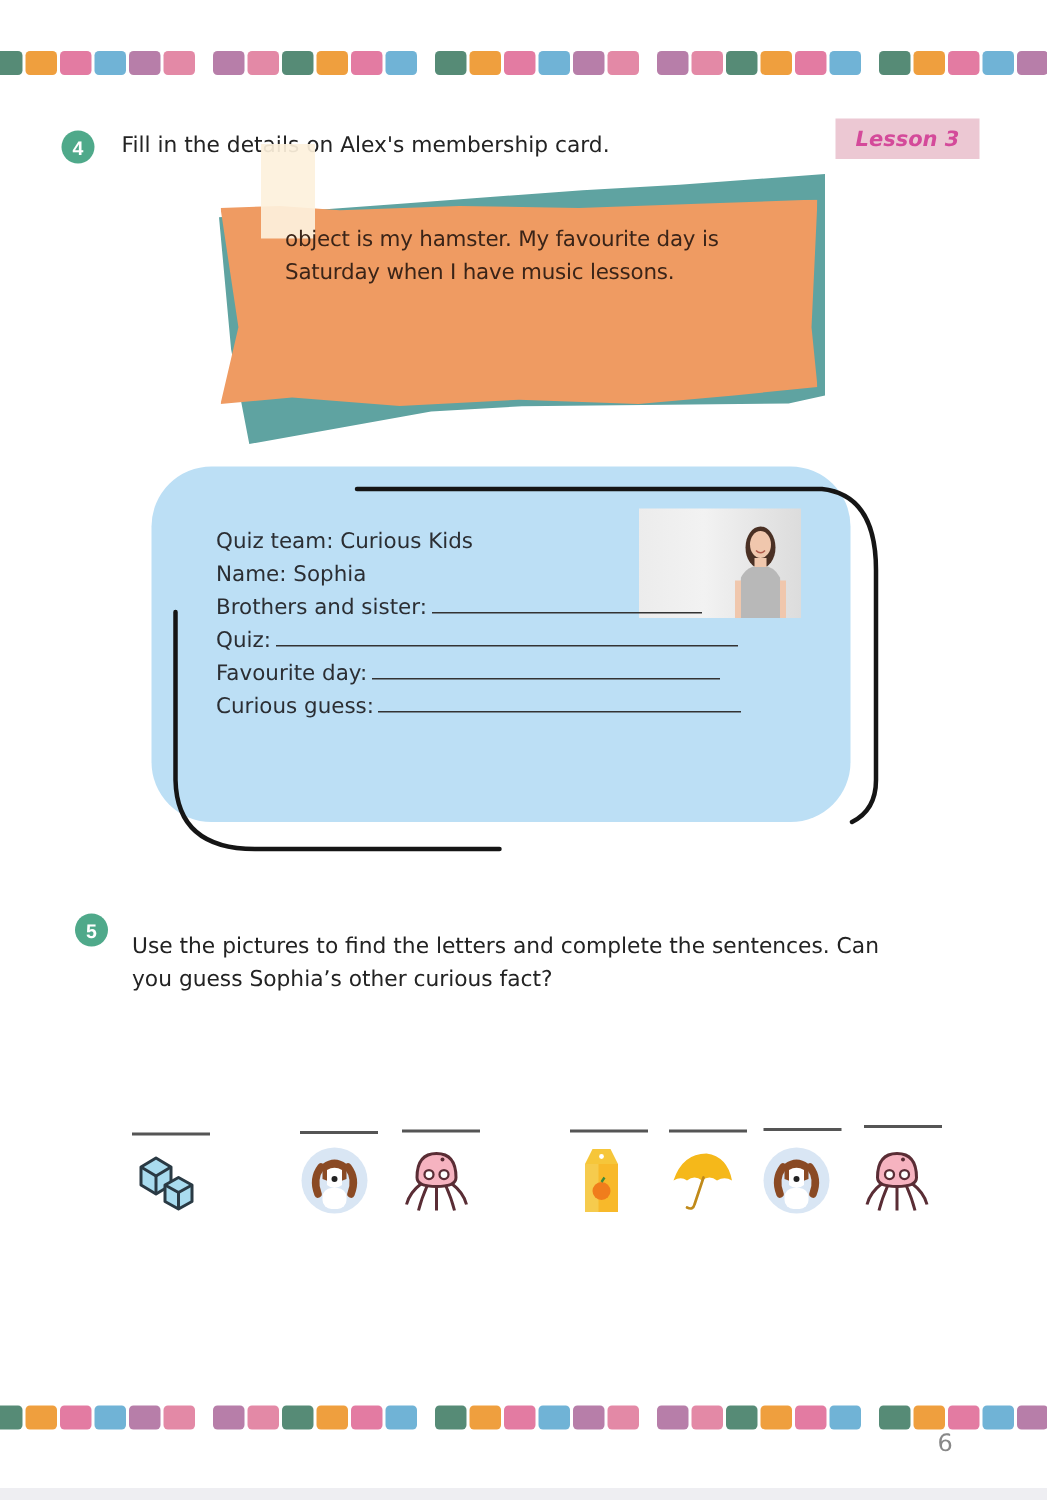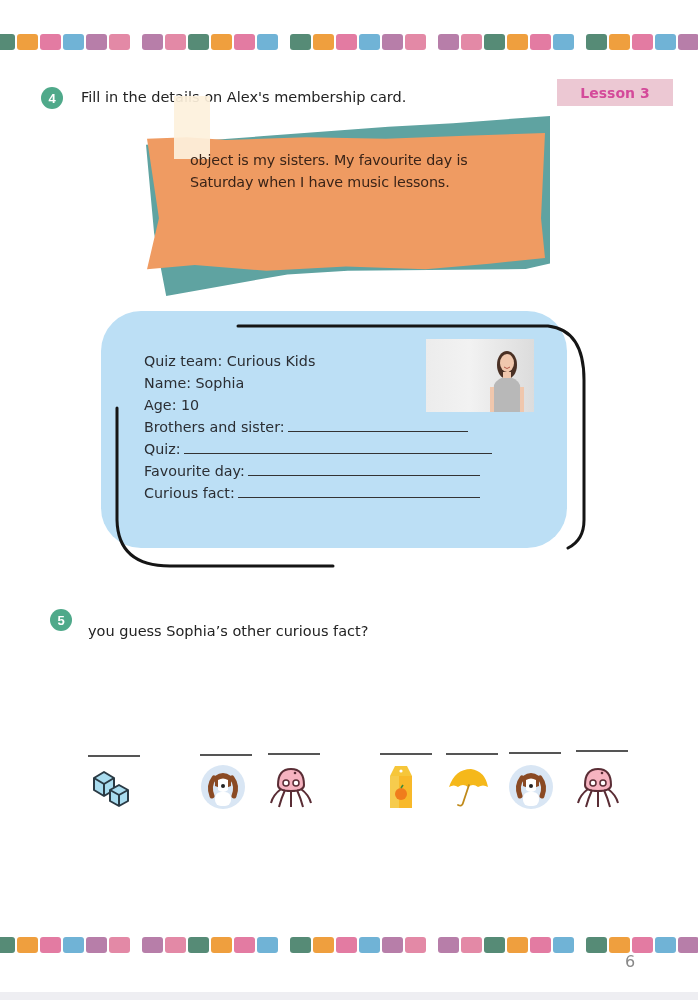--- a/index.html
+++ b/index.html
@@ -32,25 +32,25 @@
       background: #4fa98a; color: #fff;
       font-family: "Liberation Sans", sans-serif; font-weight: bold; font-size: 13px;
       display: flex; align-items: center; justify-content: center;
     }
     .instruction {
       position: absolute;
       font-family: "DejaVu Sans", sans-serif;
       font-size: 14.5px; color: #232323; line-height: 22px;
     }
     .lesson-tag {
-      position: absolute; left: 557px; top: 79px; width: 116px; height: 27px;
+      position: absolute; left: 557px; top: 79px; width: 96px; height: 27px;
       background: #ecc8d3;
       color: #d44a9a; font-weight: bold; font-size: 14px;
       font-family: "DejaVu Sans", sans-serif;
-      display: flex; align-items: center; justify-content: center;
+      display: flex; align-items: center; justify-content: center; font-style: italic;
     }
 
     
     .note-teal {
       position: absolute; left: 146px; top: 116px; width: 404px; height: 180px;
       background: #5fa3a1;
       clip-path: polygon(0% 16%, 30% 11%, 60% 6%, 76% 4%, 100% 0%, 100% 82%, 94% 85%, 50% 86%, 35% 88%, 5% 100%, 2% 65%);
     }
     .note-orange {
       position: absolute; left: 147px; top: 133px; width: 398px; height: 142px;
@@ -193,21 +193,21 @@
 <div class="exercise-badge" style="left:41px; top:87px;">
   <span>4</span>
 </div>
 <div class="instruction" style="left:81px; top:86px;">Fill in the details on Alex's membership card.</div>
 <div class="lesson-tag">Lesson 3</div>
 
 <div class="note-teal"></div>
 <div class="note-orange"></div>
 <div class="note-tape"></div>
 <div class="note-text">
-  <div>object is my sisters. My favourite day is</div>
+  <div>object is my hamster. My favourite day is</div>
   <div>Saturday when I have music lessons.</div>
 </div>
 
 <div class="card"></div>
 <svg class="card-frame" viewBox="0 0 698 1000">
   <path d="M238 326 L548 326 Q584 330 584 380 L584 520 Q584 540 568 548" fill="none" stroke="#151515" stroke-width="3" stroke-linecap="round"></path>
   <path d="M117 408 L117 520 Q118 566 170 566 L333 566" fill="none" stroke="#151515" stroke-width="3" stroke-linecap="round"></path>
 </svg>
 <div class="card-photo" aria-label="girl-photo">
   <svg width="108" height="73" viewBox="0 0 108 73">
@@ -227,44 +227,42 @@
   </svg>
 </div>
 <div class="card-fields">
     <div class="field-row">
       <span>Quiz team: Curious Kids</span>
     </div>
     <div class="field-row">
       <span>Name: Sophia</span>
     </div>
     <div class="field-row">
-      <span>Age: 10</span>
-    </div>
-    <div class="field-row">
       <span>Brothers and sister: </span>
       <span class="field-blank" style="width: 180px;"></span>
     </div>
     <div class="field-row">
       <span>Quiz:</span>
       <span class="field-blank" style="width: 308px;"></span>
     </div>
     <div class="field-row">
       <span>Favourite day: </span>
       <span class="field-blank" style="width: 232px;"></span>
     </div>
     <div class="field-row">
-      <span>Curious fact: </span>
+      <span>Curious guess: </span>
       <span class="field-blank" style="width: 242px;"></span>
     </div>
   </div>
 
 <div class="exercise-badge" style="left:50px; top:609px;">
   <span>5</span>
 </div>
 <div class="instruction" style="left:88px; top:620px;">
+  <div>Use the pictures to find the letters and complete the sentences. Can</div>
   <div>you guess Sophia’s other curious fact?</div>
 </div>
 
 <div id="puzzle">
     <div class="blank-line" style="left: 88px; top: 755px; width: 52px;"></div>
     <div class="picture" style="left: 86px; top: 762px;">
       <svg width="46" height="42" viewBox="0 0 46 42">
         <g stroke="#2a3a44" stroke-width="2" stroke-linejoin="round">
           <path d="M6 12 L16 6 L26 12 L26 24 L16 30 L6 24 Z" fill="#a9dcef"></path>
           <path d="M6 12 L16 18 L26 12" fill="none"></path>

